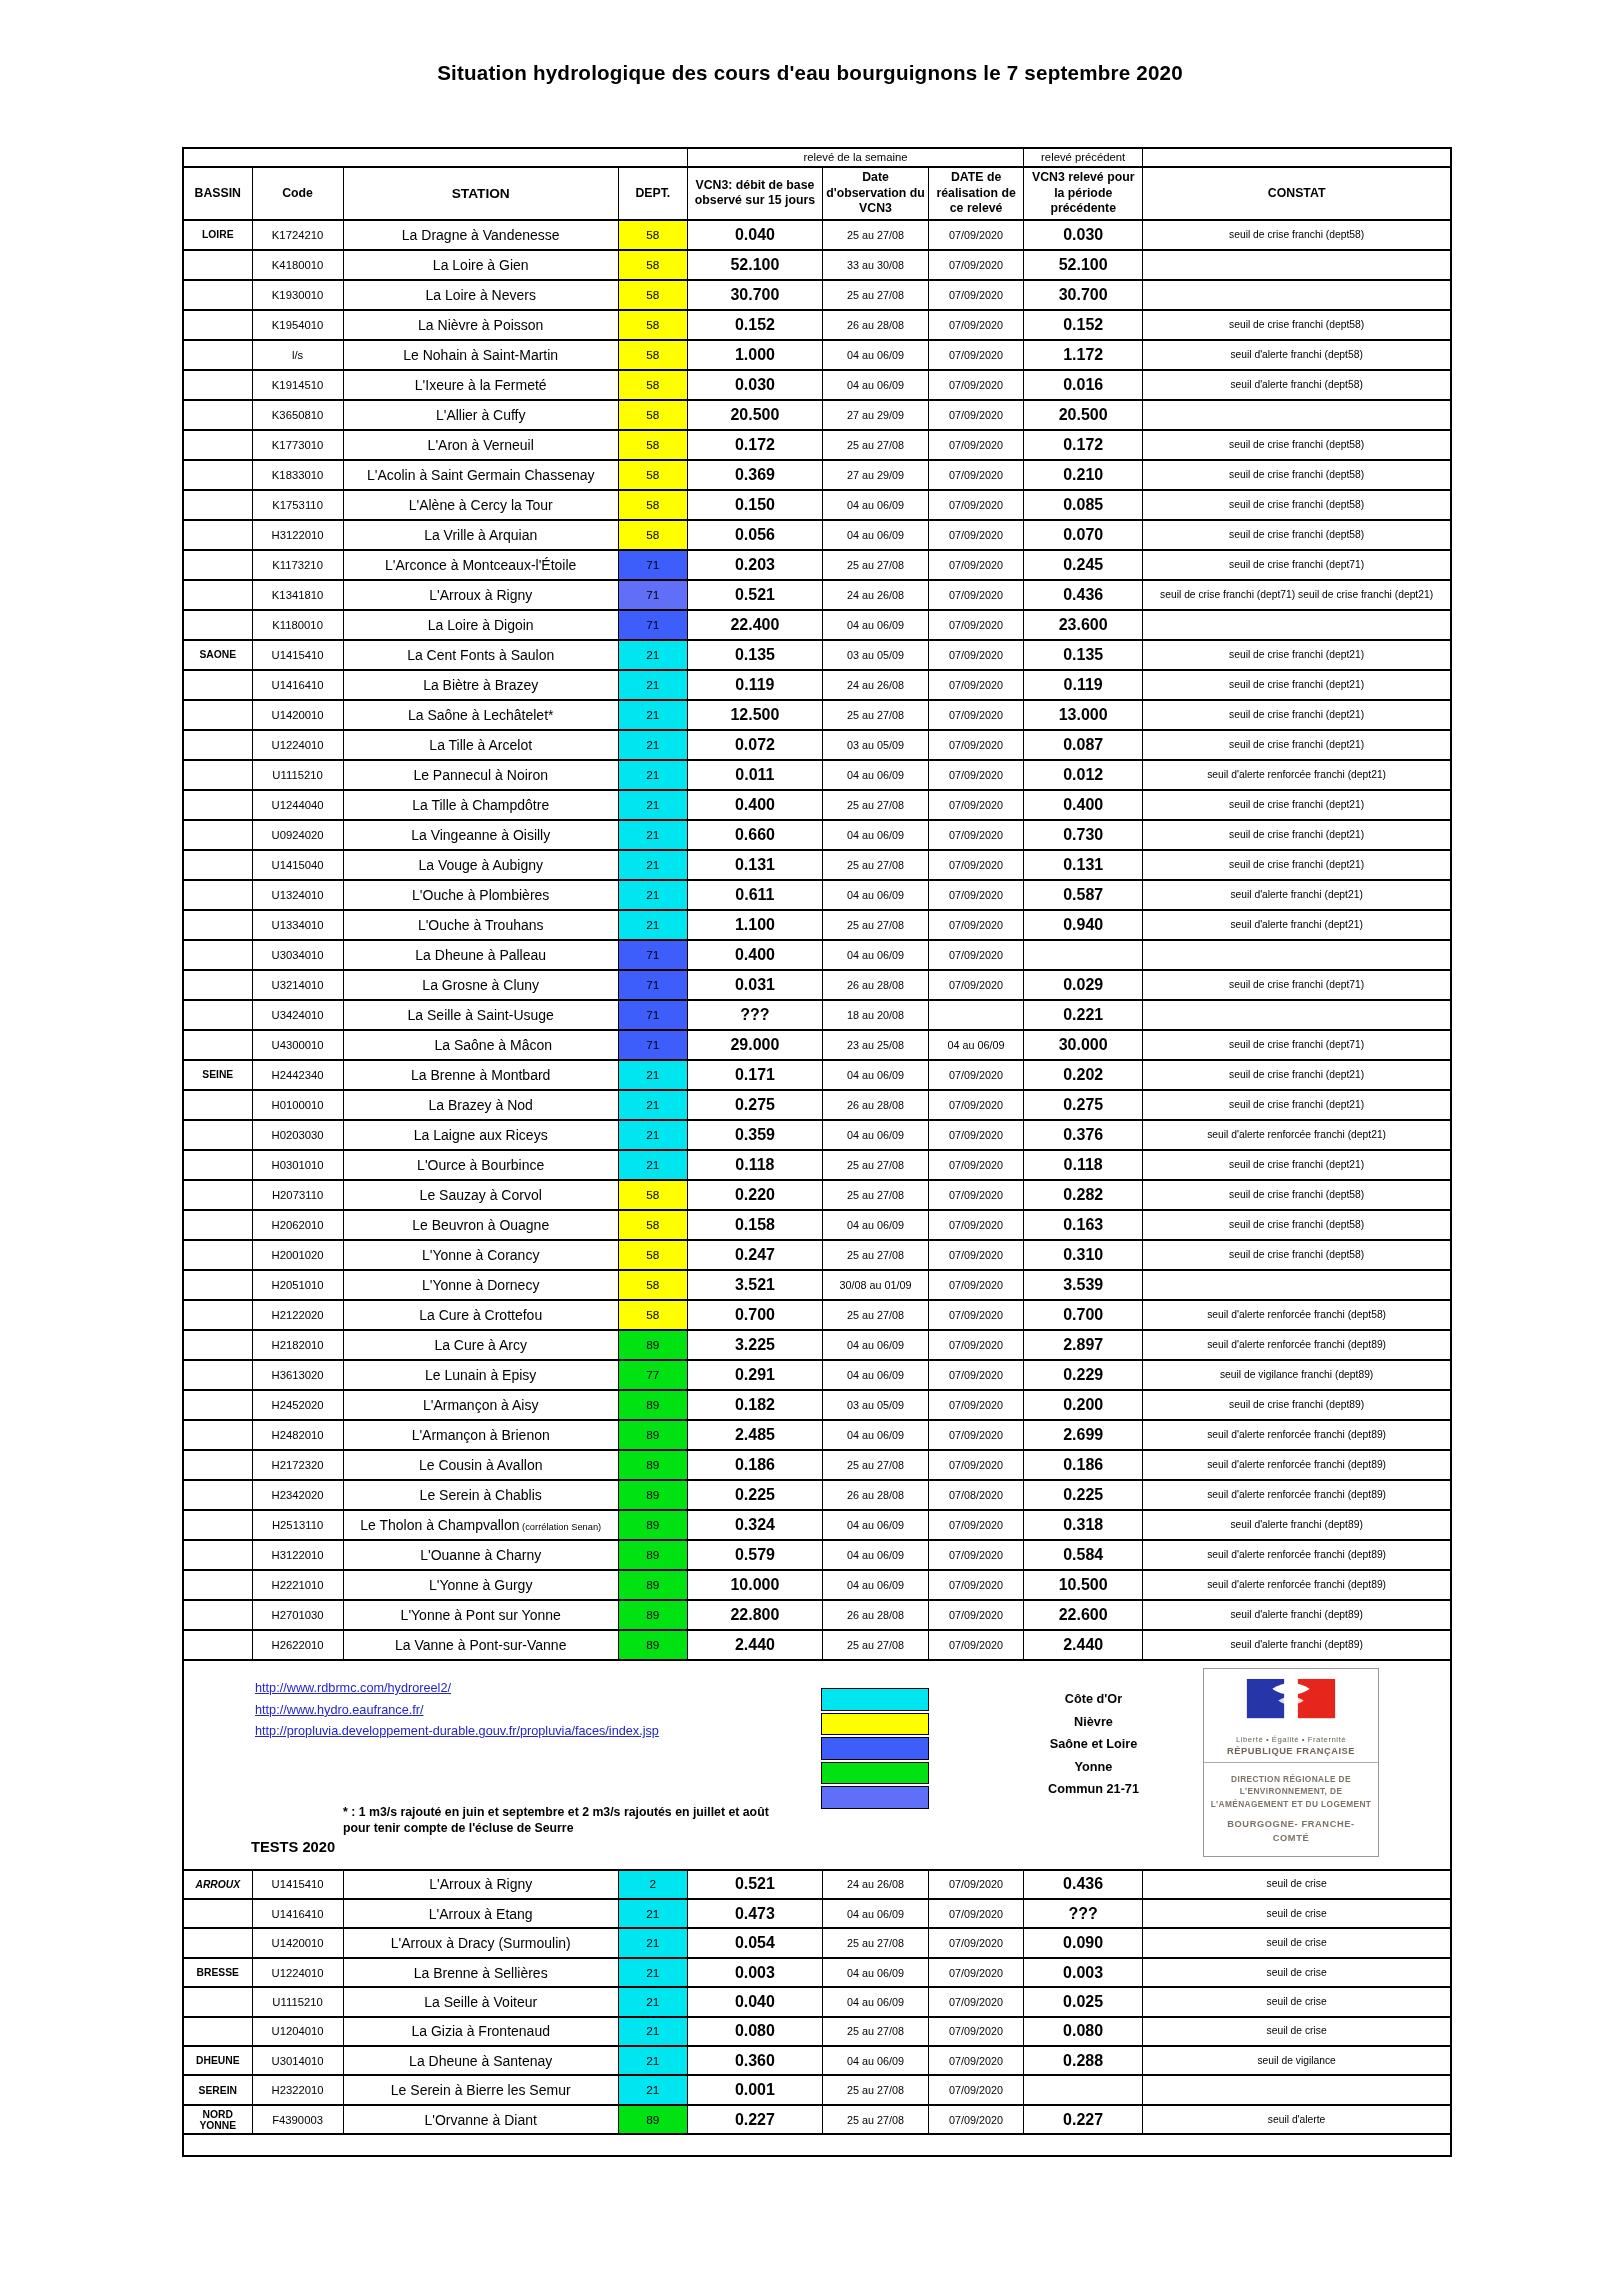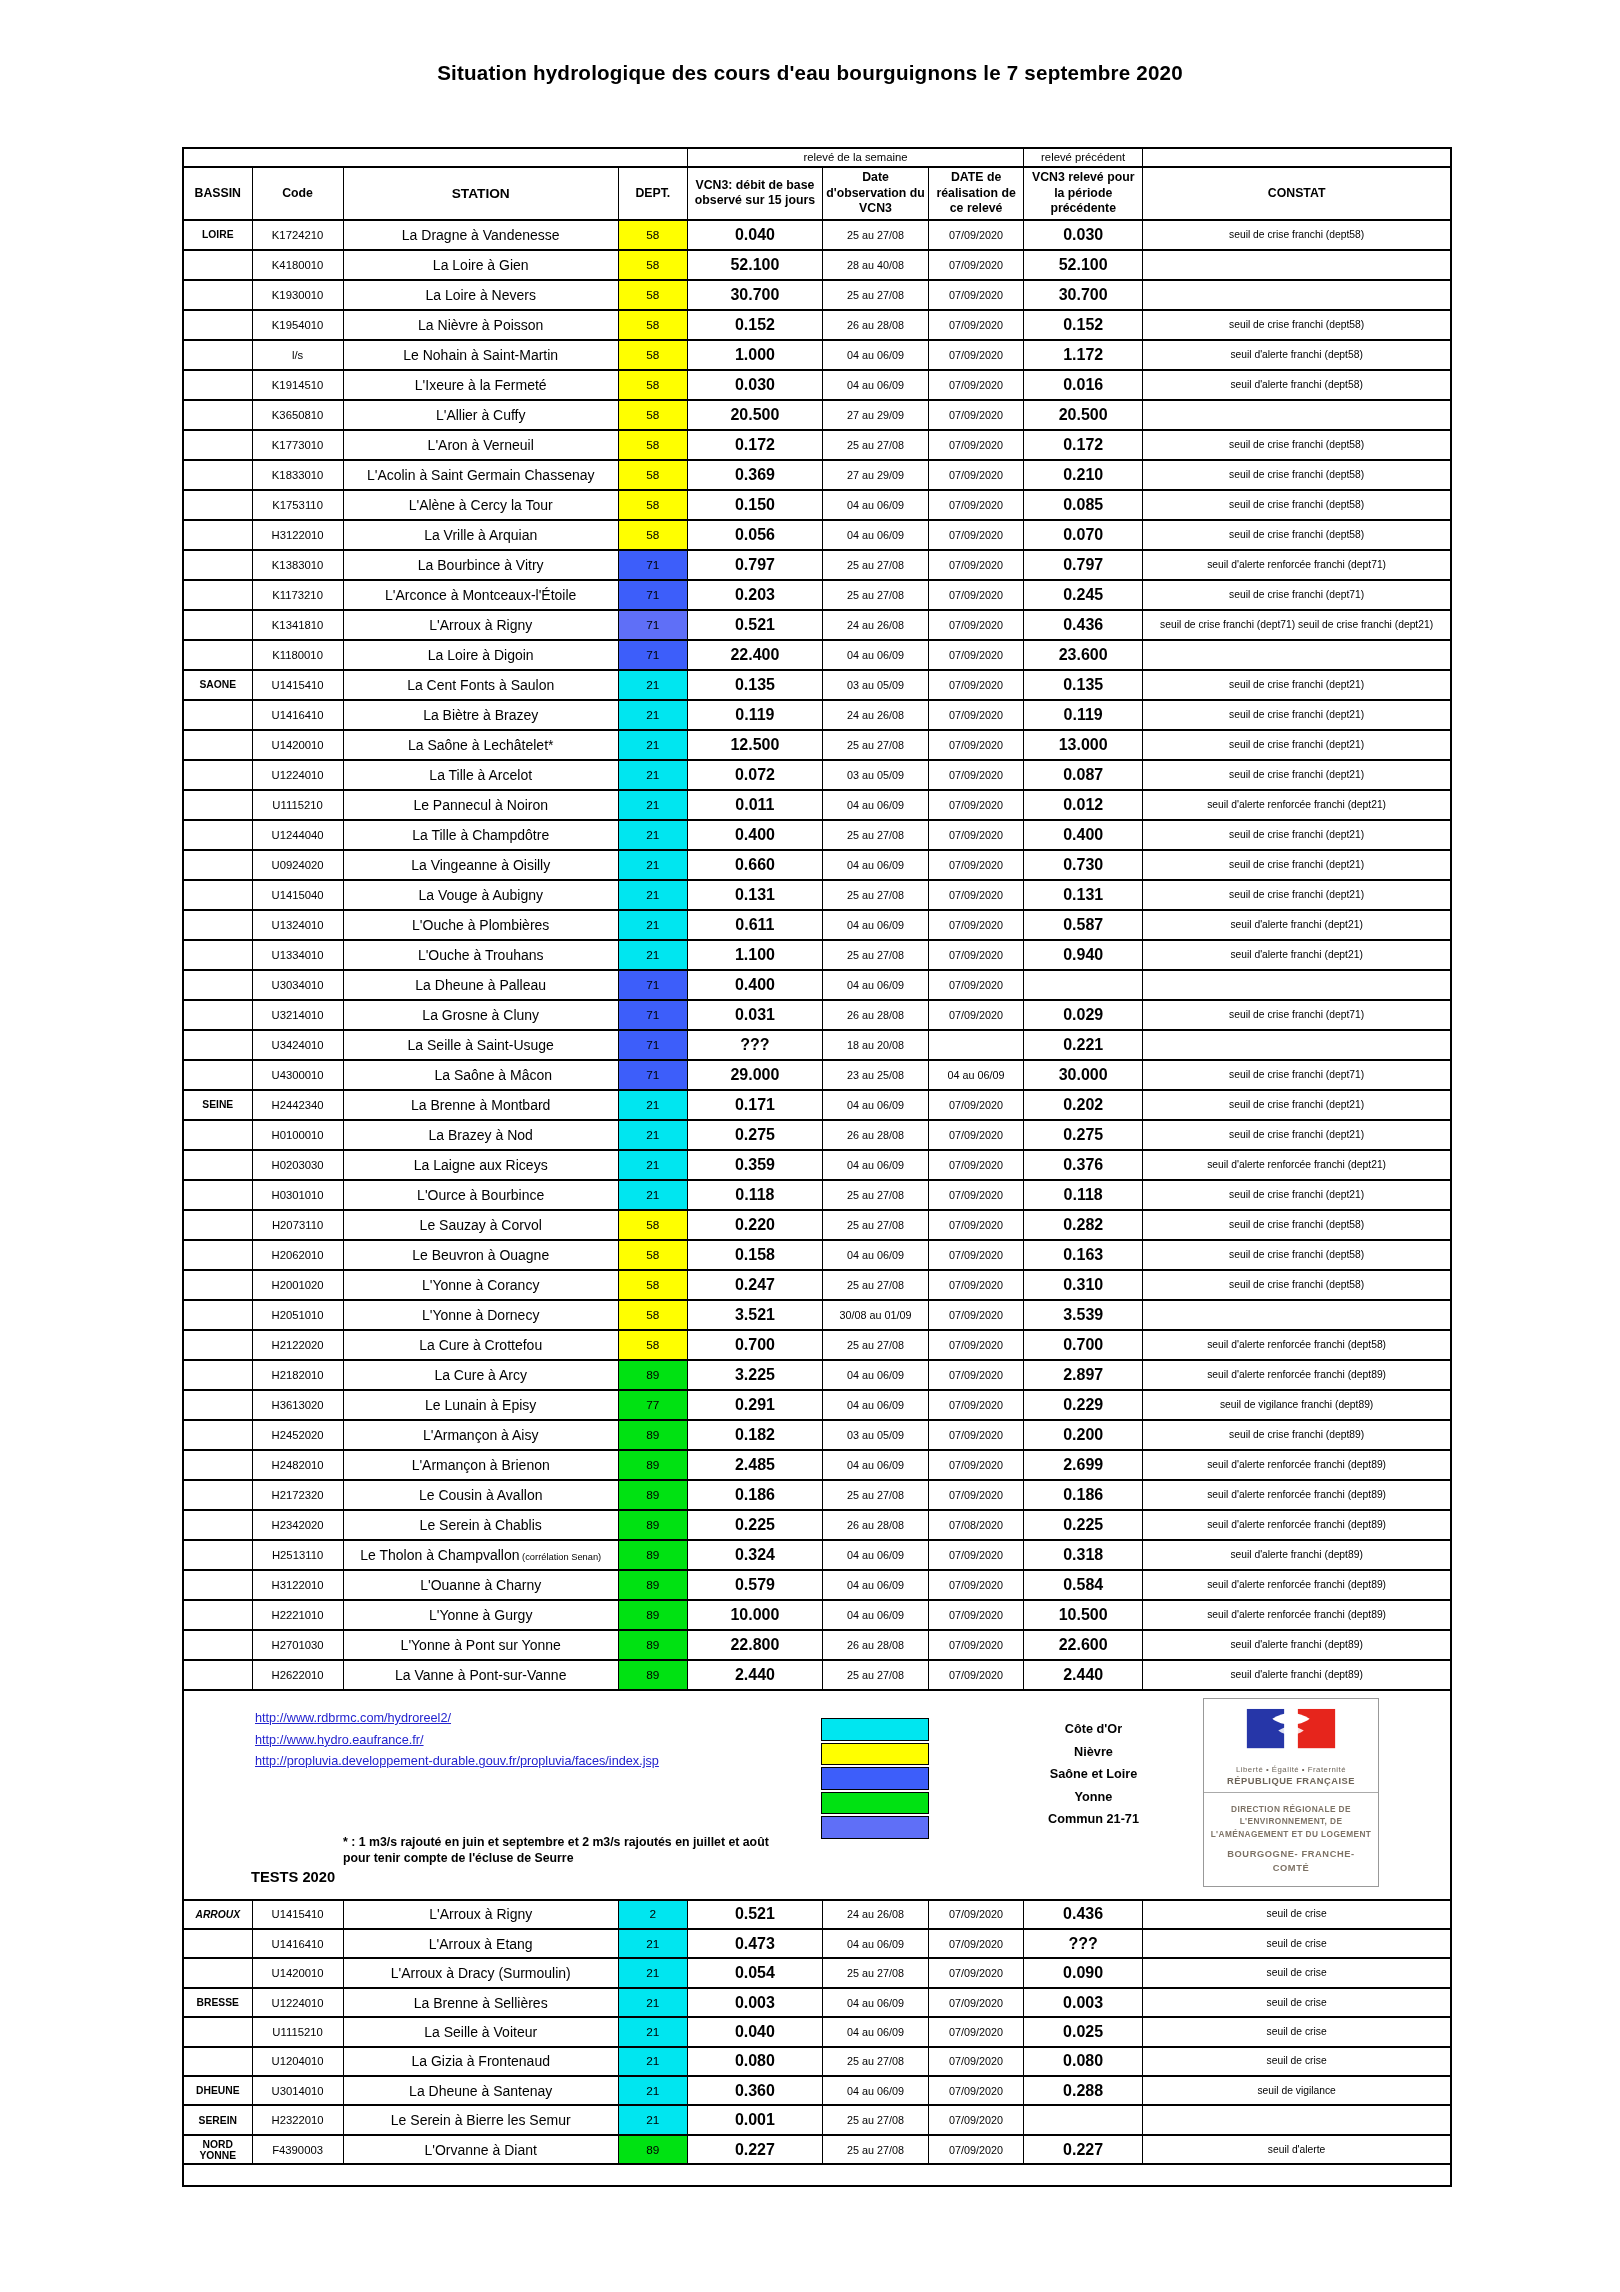--- a/index.html
+++ b/index.html
@@ -96,21 +96,21 @@
             <td class="date" style="height: 28px;">07/09/2020</td>
             <td class="num" style="height: 28px;">0.030</td>
             <td class="constat" style="height: 28px;">seuil de crise franchi (dept58)</td>
           </tr>
           <tr class="row">
             <td class="bassin" style="height: 28px;"></td>
             <td class="code" style="height: 28px;">K4180010</td>
             <td class="station" style="height: 28px;">La Loire à Gien</td>
             <td class="dept" style="height: 28px; background: rgb(255, 255, 0);">58</td>
             <td class="num" style="height: 28px;">52.100</td>
-            <td class="date" style="height: 28px;">28 au 40/08</td>
+            <td class="date" style="height: 28px;">33 au 30/08</td>
             <td class="date" style="height: 28px;">07/09/2020</td>
             <td class="num" style="height: 28px;">52.100</td>
             <td class="constat" style="height: 28px;"></td>
           </tr>
           <tr class="row">
             <td class="bassin" style="height: 28px;"></td>
             <td class="code" style="height: 28px;">K1930010</td>
             <td class="station" style="height: 28px;">La Loire à Nevers</td>
             <td class="dept" style="height: 28px; background: rgb(255, 255, 0);">58</td>
             <td class="num" style="height: 28px;">30.700</td>
@@ -199,31 +199,20 @@
           <tr class="row">
             <td class="bassin" style="height: 28px;"></td>
             <td class="code" style="height: 28px;">H3122010</td>
             <td class="station" style="height: 28px;">La Vrille à Arquian</td>
             <td class="dept" style="height: 28px; background: rgb(255, 255, 0);">58</td>
             <td class="num" style="height: 28px;">0.056</td>
             <td class="date" style="height: 28px;">04 au 06/09</td>
             <td class="date" style="height: 28px;">07/09/2020</td>
             <td class="num" style="height: 28px;">0.070</td>
             <td class="constat" style="height: 28px;">seuil de crise franchi (dept58)</td>
-          </tr>
-          <tr class="row">
-            <td class="bassin" style="height: 28px;"></td>
-            <td class="code" style="height: 28px;">K1383010</td>
-            <td class="station" style="height: 28px;">La Bourbince à Vitry</td>
-            <td class="dept" style="height: 28px; background: rgb(61, 94, 250);">71</td>
-            <td class="num" style="height: 28px;">0.797</td>
-            <td class="date" style="height: 28px;">25 au 27/08</td>
-            <td class="date" style="height: 28px;">07/09/2020</td>
-            <td class="num" style="height: 28px;">0.797</td>
-            <td class="constat" style="height: 28px;">seuil d'alerte renforcée franchi (dept71)</td>
           </tr>
           <tr class="row">
             <td class="bassin" style="height: 28px;"></td>
             <td class="code" style="height: 28px;">K1173210</td>
             <td class="station" style="height: 28px;">L'Arconce à Montceaux-l'Étoile</td>
             <td class="dept" style="height: 28px; background: rgb(61, 94, 250);">71</td>
             <td class="num" style="height: 28px;">0.203</td>
             <td class="date" style="height: 28px;">25 au 27/08</td>
             <td class="date" style="height: 28px;">07/09/2020</td>
             <td class="num" style="height: 28px;">0.245</td>

